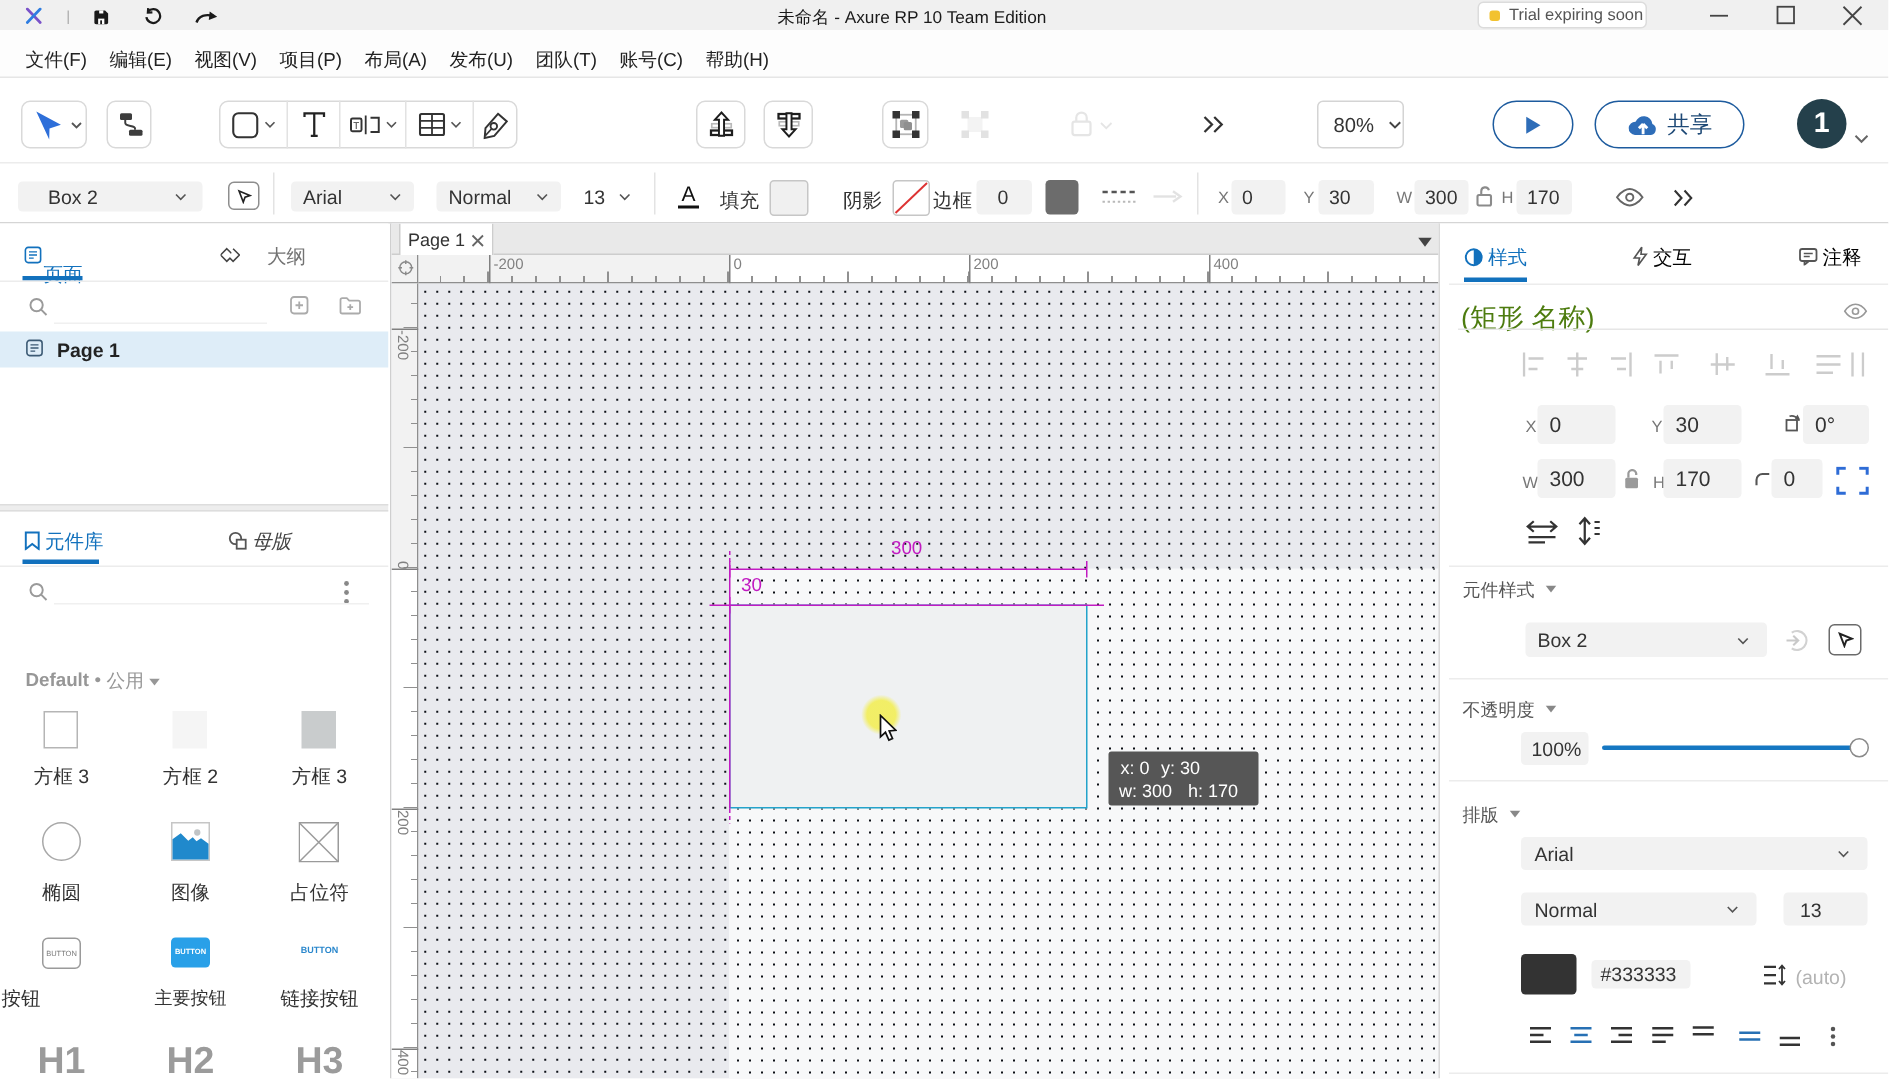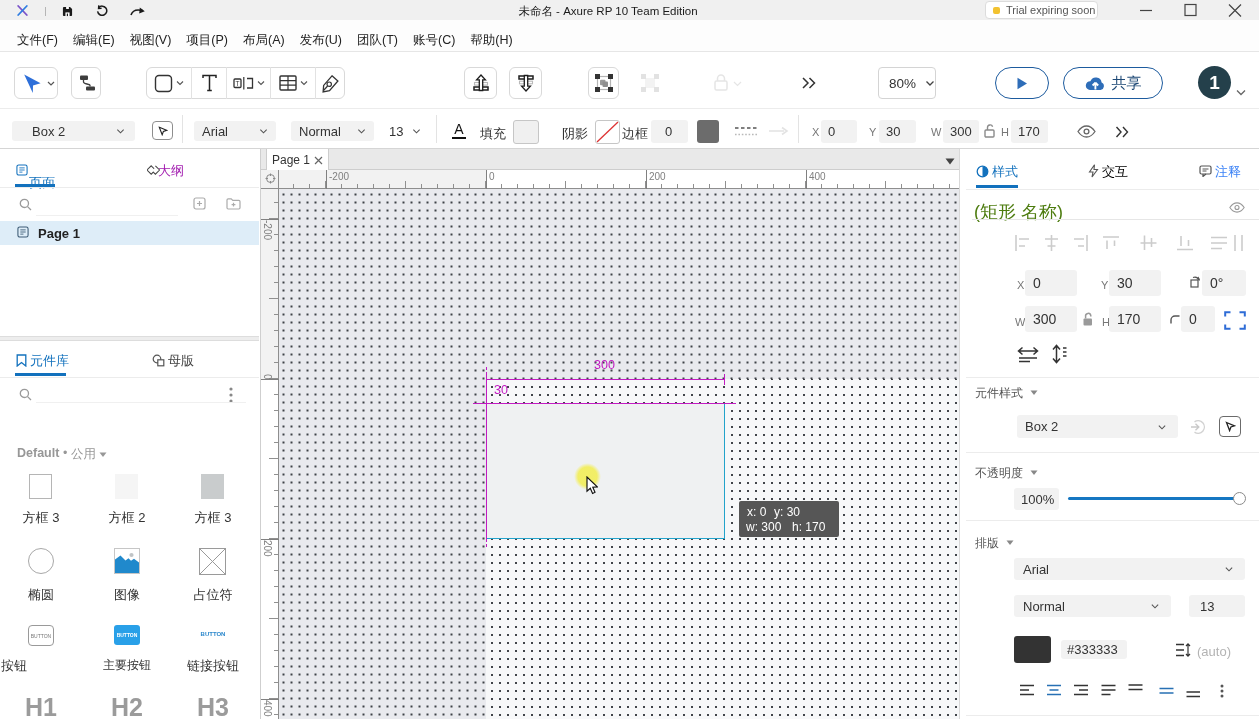--- a/index.html
+++ b/index.html
@@ -295,21 +295,21 @@
   <svg class="abs" style="left:16px;top:15px;" width="12" height="12" viewBox="0 0 13 13">
     <rect x="1" y="1" width="11" height="11" rx="2" fill="none" stroke="#1271bd" stroke-width="1.15"></rect>
     <path d="M3.6 4.2 L9.4 4.2 M3.6 6.5 L9.4 6.5 M3.6 8.8 L7 8.8" stroke="#1271bd" stroke-width="0.95"></path>
   </svg>
   <div class="abs" style="left:29px;top:13px;font-size:13px;color:#1271bd;margin-top:12px;">页面</div>
   <div class="abs" style="left:15px;top:35px;width:40px;height:3px;background:#1271bd;"></div>
   <svg class="abs" style="left:147px;top:15px;" width="13" height="12" viewBox="0 0 13 12">
     <path d="M4.2 1.8 L8.4 6 L4.2 10.2 L0 6 Z" fill="none" stroke="#444" stroke-width="1.05"></path>
     <path d="M8.4 1.8 L12.6 6 L8.4 10.2 L6 7.8" fill="#fff" stroke="#444" stroke-width="1.05"></path>
   </svg>
-  <div class="abs" style="left:158px;top:13px;font-size:13px;color:#a21caf;">大纲</div>
+  <div class="abs" style="left:178px;top:13px;font-size:13px;color:#737373;">大纲</div>
   <div class="abs" style="left:0;top:38px;width:259px;height:1px;background:#ececec;"></div>
 
   <svg class="abs" style="left:19px;top:49px;" width="13" height="13" viewBox="0 0 13 13">
     <circle cx="5.4" cy="5.4" r="4.1" fill="none" stroke="#9a9a9a" stroke-width="1.3"></circle>
       <path d="M8.6 8.6 L12 12" stroke="#9a9a9a" stroke-width="1.3"></path>
   </svg>
   <svg class="abs" style="left:193px;top:48px;" width="13" height="13" viewBox="0 0 13 13">
     <rect x="1" y="1" width="11" height="11" rx="2" fill="none" stroke="#ababab" stroke-width="1.2"></rect>
     <path d="M6.5 4 L6.5 9 M4 6.5 L9 6.5" stroke="#ababab" stroke-width="1.2"></path>
   </svg>
@@ -330,21 +330,21 @@
 
   <svg class="abs" style="left:16px;top:205px;" width="11" height="13" viewBox="0 0 11 13">
     <path d="M1.2 1 L9.8 1 L9.8 12 L5.5 8.6 L1.2 12 Z" fill="none" stroke="#1271bd" stroke-width="1.3"></path>
   </svg>
   <div class="abs" style="left:30px;top:203px;font-size:13px;color:#1271bd;">元件库</div>
   <div class="abs" style="left:15px;top:224px;width:51px;height:3px;background:#1271bd;"></div>
   <svg class="abs" style="left:152px;top:205px;" width="13" height="13" viewBox="0 0 13 13">
     <circle cx="5" cy="5" r="3.8" fill="none" stroke="#555" stroke-width="1.2"></circle>
     <rect x="5.8" y="5.8" width="6" height="6" fill="#fff" stroke="#555" stroke-width="1.2"></rect>
   </svg>
-  <div class="abs" style="left:168px;top:203px;font-size:13px;color:#444;">母版</div>
+  <div class="abs" style="left:168px;top:203px;font-size:13px;color:#444;font-style:italic;">母版</div>
   <div class="abs" style="left:0;top:228px;width:259px;height:1px;background:#ececec;"></div>
 
   <svg class="abs" style="left:19px;top:239px;" width="13" height="13" viewBox="0 0 13 13">
     <circle cx="5.4" cy="5.4" r="4.1" fill="none" stroke="#9a9a9a" stroke-width="1.3"></circle>
       <path d="M8.6 8.6 L12 12" stroke="#9a9a9a" stroke-width="1.3"></path>
   </svg>
   <svg class="abs" style="left:229px;top:238px;" width="4" height="16" viewBox="0 0 4 16">
     <circle cx="2" cy="2" r="1.6" fill="#888"></circle>
       <circle cx="2" cy="8" r="1.6" fill="#888"></circle>
       <circle cx="2" cy="14" r="1.6" fill="#888"></circle>
@@ -476,21 +476,21 @@
   <div class="abs" style="left:10px;top:36px;width:42px;height:3px;background:#1271bd;"></div>
   <svg class="abs" style="left:122px;top:15px;" width="11" height="14" viewBox="0 0 11 14">
     <path d="M6.5 0.8 L1.5 8 L5 8 L4 13 L9.5 5.5 L6 5.5 Z" fill="none" stroke="#555" stroke-width="1.1"></path>
   </svg>
   <div class="abs" style="left:136px;top:14px;color:#000000;">交互</div>
   <svg class="abs" style="left:233px;top:16px;" width="13" height="12" viewBox="0 0 13 12">
     <rect x="1" y="1" width="11" height="8" rx="1.5" fill="none" stroke="#555" stroke-width="1.2"></rect>
     <path d="M4 9 L4 11.5 L7 9" fill="none" stroke="#555" stroke-width="1.2"></path>
     <path d="M3.5 4 L9.5 4 M3.5 6 L7.5 6" stroke="#555" stroke-width="1"></path>
   </svg>
-  <div class="abs" style="left:249px;top:14px;color:#3b82f6;">注释</div>
+  <div class="abs" style="left:249px;top:14px;color:#000000;">注释</div>
   <div class="abs" style="left:0;top:40px;width:293px;height:1px;background:#ececec;"></div>
 
   <div class="abs" style="left:8px;top:51px;font-size:18px;color:#4d7c0f;">(矩形 名称)</div>
   <svg class="abs" style="left:263px;top:53px;" width="16" height="11" viewBox="0 0 19 13">
     <path d="M1 6.5 C4 2 8 1 9.5 1 C11 1 15 2 18 6.5 C15 11 11 12 9.5 12 C8 12 4 11 1 6.5 Z" fill="none" stroke="#999" stroke-width="1.3"></path>
     <circle cx="9.5" cy="6.5" r="2.4" fill="none" stroke="#999" stroke-width="1.3"></circle>
   </svg>
   <div class="abs" style="left:6px;top:70px;width:287px;height:1px;background:#e6e6e6;"></div>
 
   <svg class="abs" style="left:49px;top:85px;" width="228" height="18" viewBox="0 0 228 18">

